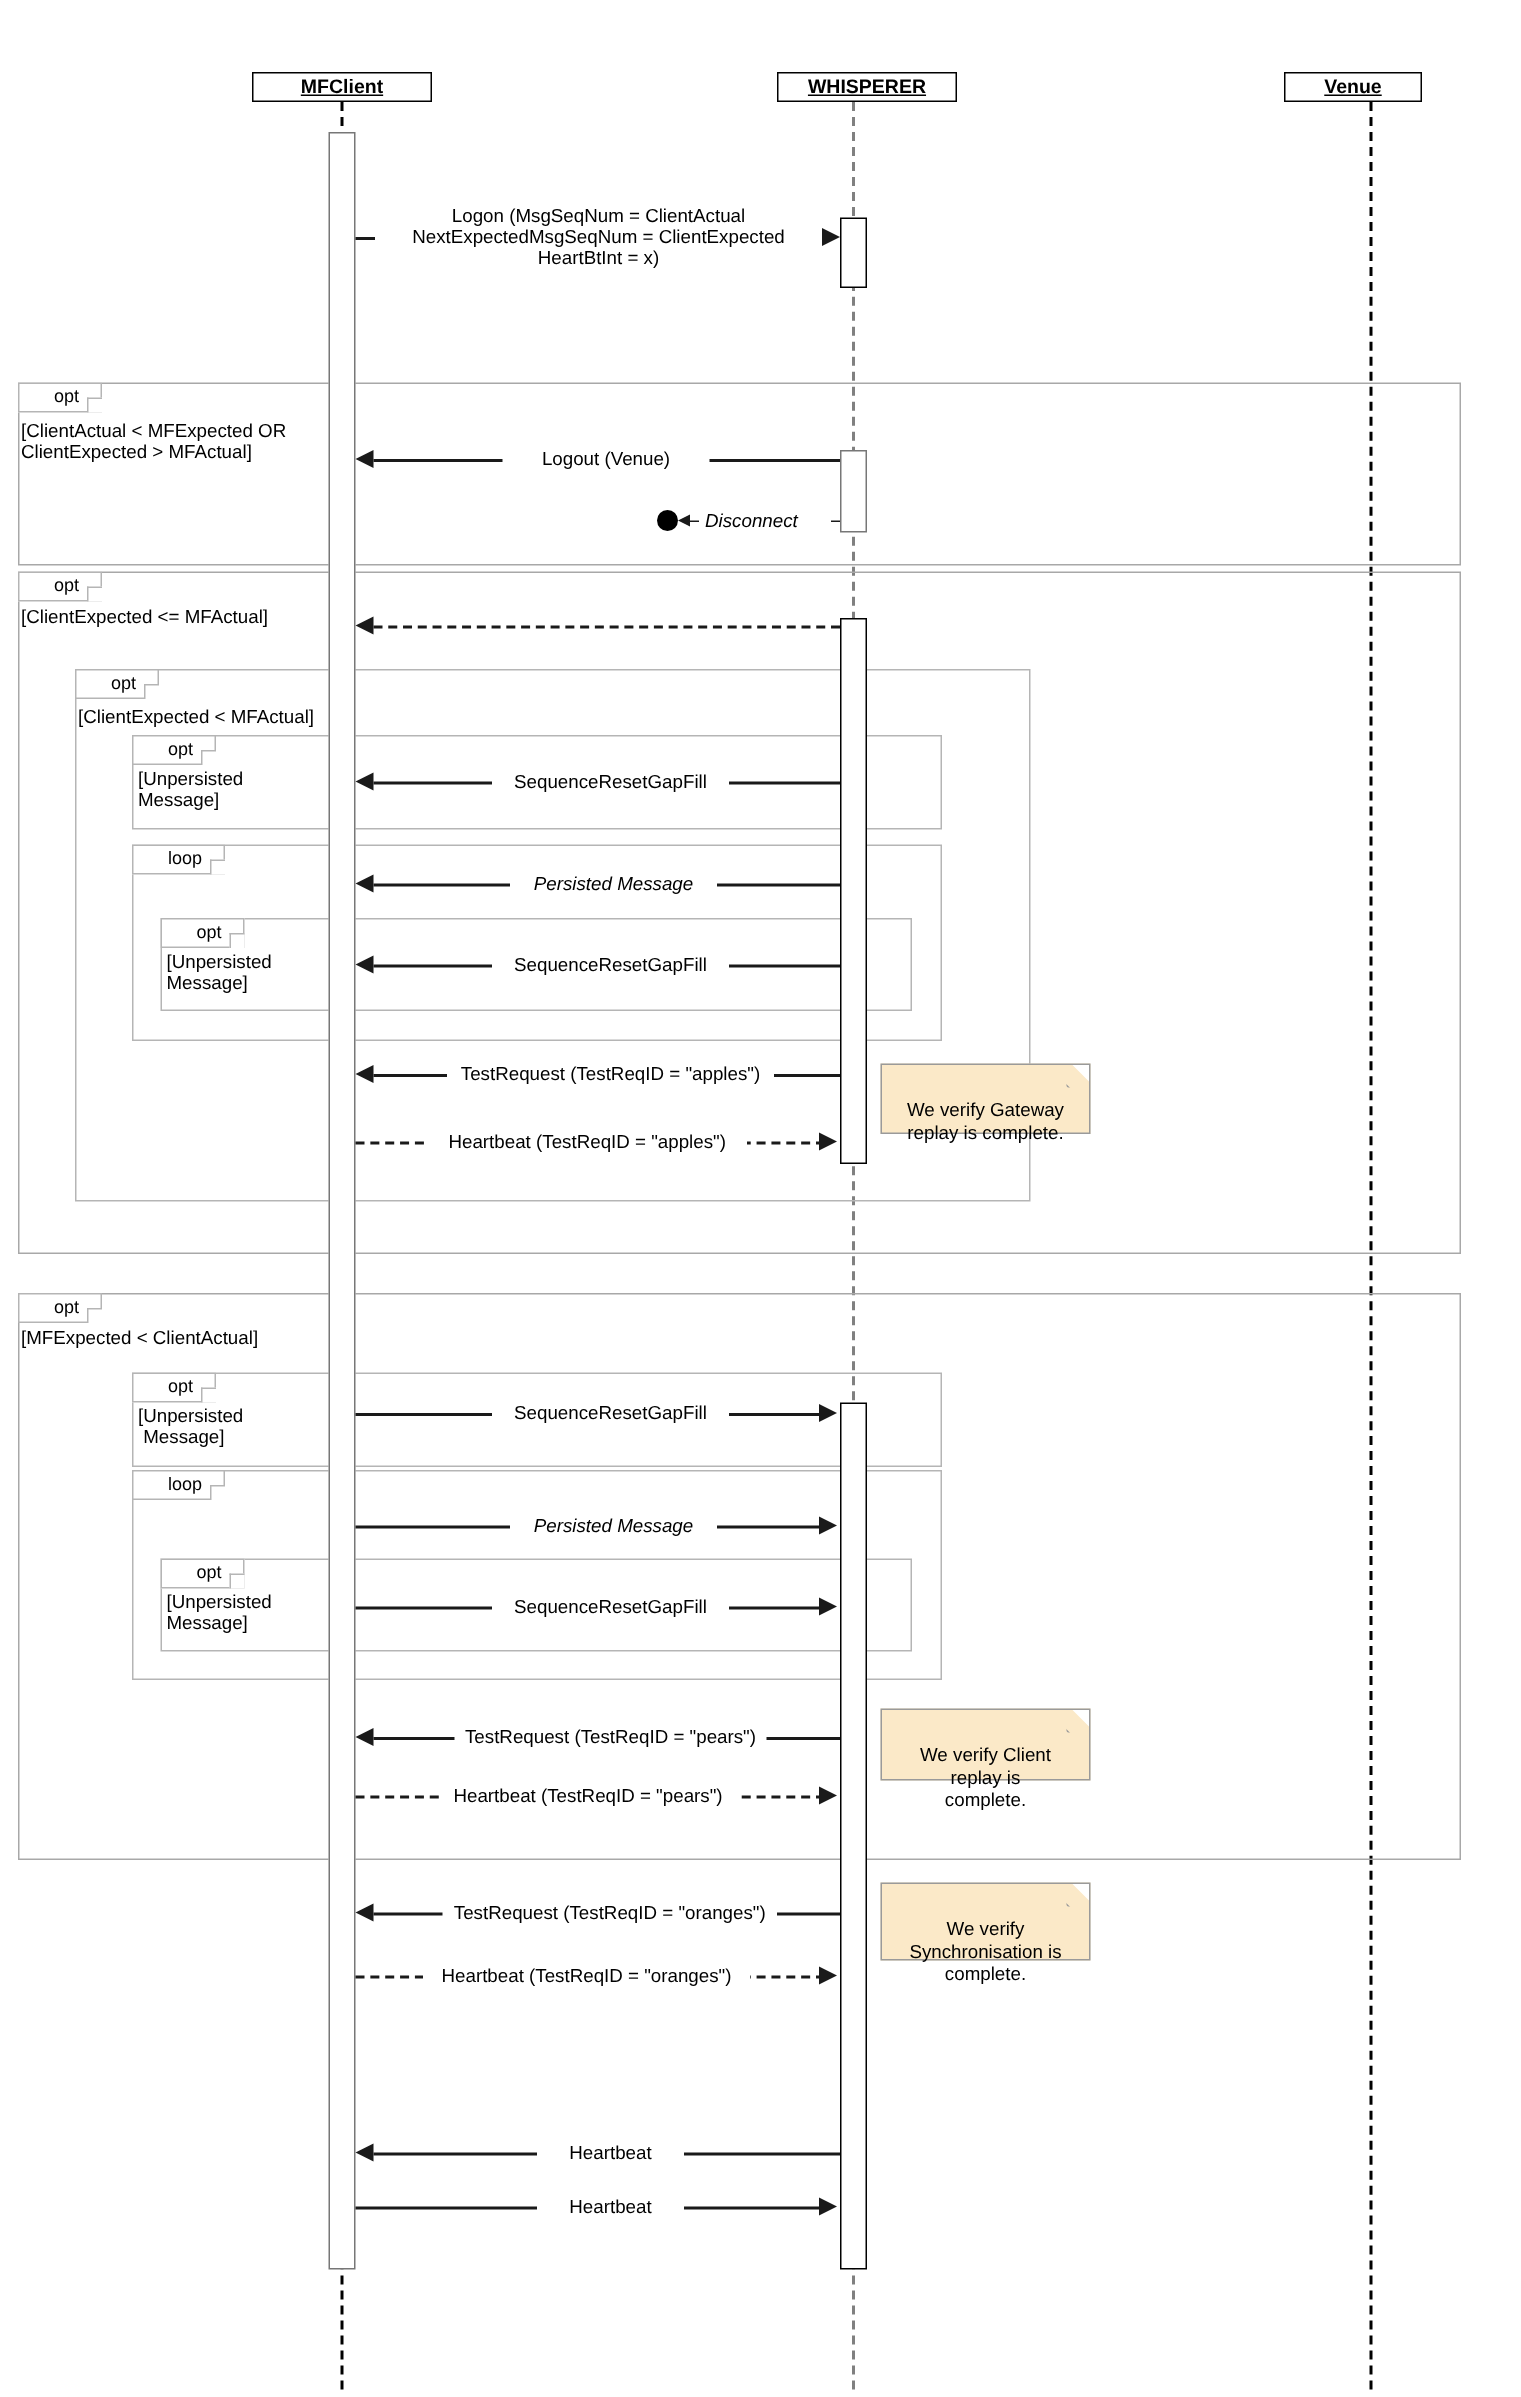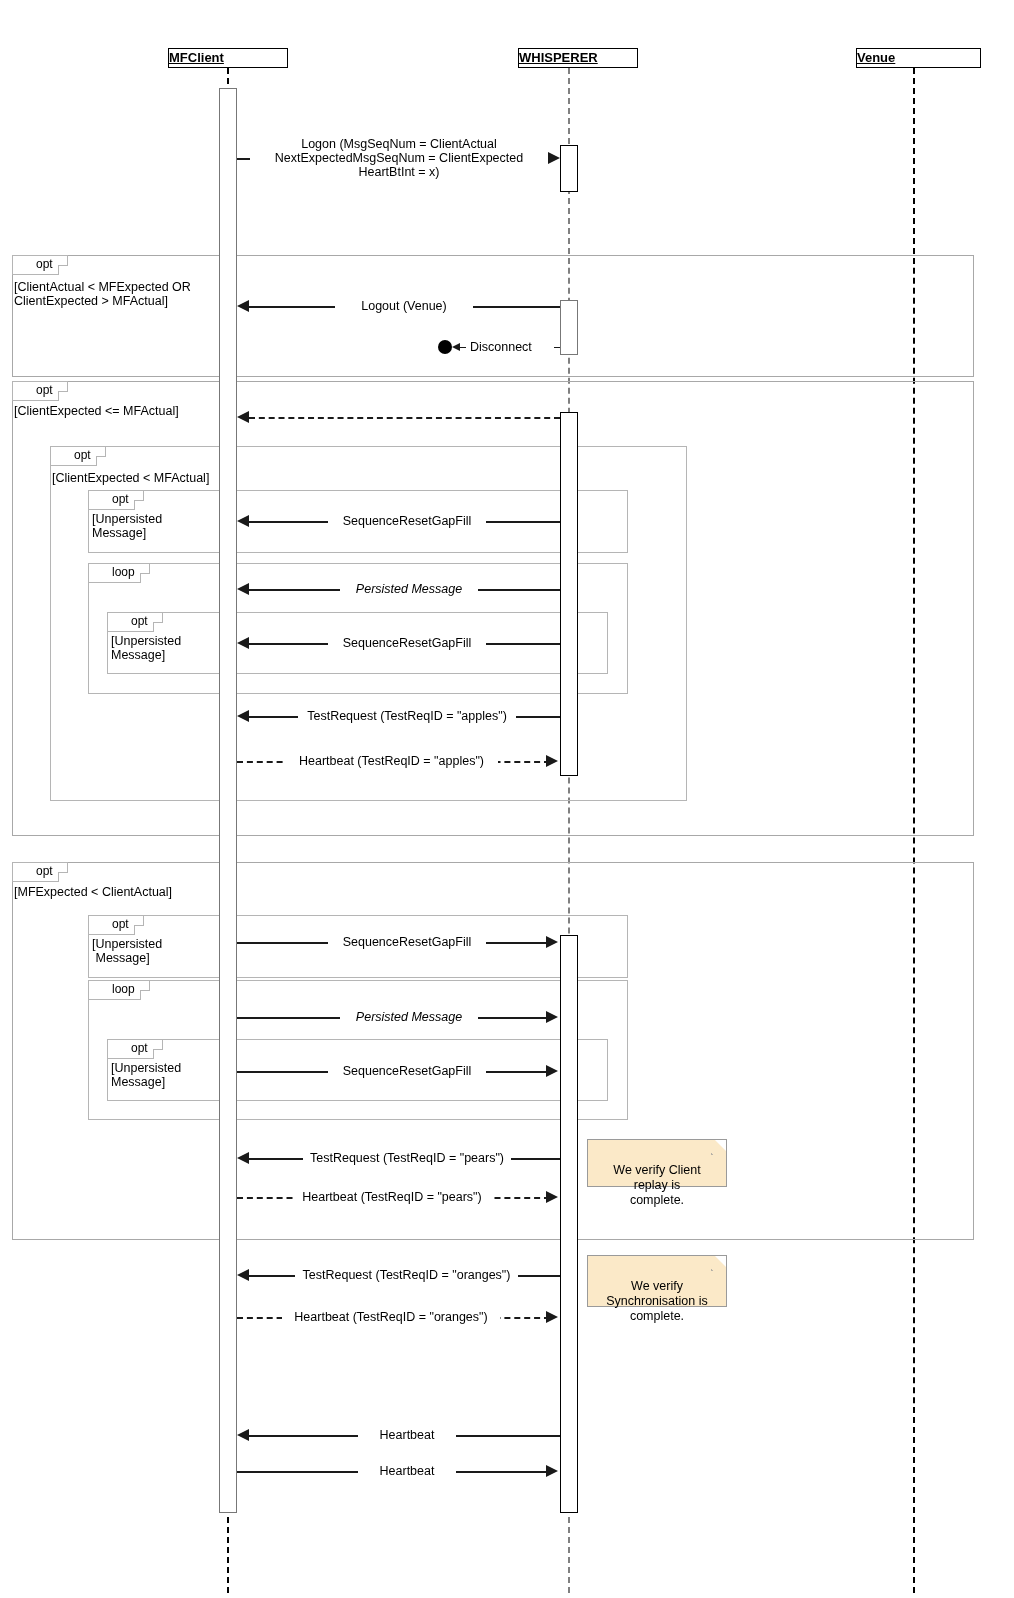--- a/index.html
+++ b/index.html
@@ -18,21 +18,21 @@
     background: #ffffff;
     overflow: hidden;
   }
 
   
   .lifeline-head {
     position: absolute;
     box-sizing: border-box;
     border: 1px solid #000000;
     background: #ffffff;
-    text-align: left;
+    text-align: center;
     font-size: 13px;
     font-weight: bold;
     color: #000000;
     line-height: 18px;
     height: 20px;
   }
   .lifeline-head span {
     text-decoration: underline;
   }
   .lifeline-line {
@@ -195,21 +195,21 @@
 <body>
 
 <div id="diagram">
 
   <div class="lifeline-head" style="left:168px; top:48px; width:120px;">
     <span>MFClient</span>
   </div>
   <div class="lifeline-head" style="left:518px; top:48px; width:120px;">
     <span>WHISPERER</span>
   </div>
-  <div class="lifeline-head" style="left:856px; top:48px; width:125px;">
+  <div class="lifeline-head" style="left:856px; top:48px; width:92px;">
     <span>Venue</span>
   </div>
 
   <div class="lifeline-line" style="left:227px; top:68px; height:1525px;"></div>
   <div class="lifeline-line grey" style="left:568px; top:68px; height:1525px;"></div>
   <div class="lifeline-line" style="left:913px; top:68px; height:1525px;"></div>
 
   <div class="frame outer" style="left:12px; top:255px; width:962px; height:122px;">
     <div class="frame-tab">opt</div>
   </div>
@@ -276,21 +276,21 @@
 NextExpectedMsgSeqNum = ClientExpected
 HeartBtInt = x)</div>
 
   <div class="msg-line" style="left:249px; top:306px; width:311px;"></div>
   <div class="arrow-head left" style="left:237px; top:300px;"></div>
   <div class="msg-label" style="left:335px; top:299px; width:130px;">Logout (Venue)</div>
 
   <div class="msg-line thin" style="left:460px; top:347px; width:100px;"></div>
   <div class="arrow-head small-left" style="left:452px; top:343px;"></div>
   <div class="stop-dot" style="left:438px; top:340px;"></div>
-  <div class="msg-label" style="left:466px; top:340px; width:80px; text-align:left;">Disconnect</div>
+  <div class="msg-label" style="left:466px; top:340px; width:80px; text-align:left;font-style:italic;">Disconnect</div>
 
   <div class="msg-line dashed" style="left:249px; top:417px; width:311px;"></div>
   <div class="arrow-head left" style="left:237px; top:411px;"></div>
 
   <div class="msg-line" style="left:249px; top:521px; width:311px;"></div>
   <div class="arrow-head left" style="left:237px; top:515px;"></div>
   <div class="msg-label" style="left:328px; top:514px; width:150px;">SequenceResetGapFill</div>
 
   <div class="msg-line" style="left:249px; top:589px; width:311px;"></div>
   <div class="arrow-head left" style="left:237px; top:583px;"></div>
@@ -337,20 +337,26 @@
   <div class="msg-label" style="left:282px; top:1310px; width:210px;">Heartbeat (TestReqID = "oranges")</div>
 
   <div class="msg-line" style="left:249px; top:1435px; width:311px;"></div>
   <div class="arrow-head left" style="left:237px; top:1429px;"></div>
   <div class="msg-label" style="left:358px; top:1428px; width:90px;">Heartbeat</div>
 
   <div class="msg-line" style="left:237px; top:1471px; width:313px;"></div>
   <div class="arrow-head right" style="left:546px; top:1465px;"></div>
   <div class="msg-label" style="left:358px; top:1464px; width:90px;">Heartbeat</div>
 
+  <div class="note" style="left:587px; top:709px; width:140px; height:47px;">
+    <span>We verify Gateway
+replay is complete.</span>
+    <span class="note-fold"></span>
+    <span class="note-fold-edge"></span>
+  </div>
 
   <div class="note" style="left:587px; top:1139px; width:140px; height:48px;">
     <span>We verify Client replay is
 complete.</span>
     <span class="note-fold"></span>
     <span class="note-fold-edge"></span>
   </div>
 
   <div class="note" style="left:587px; top:1255px; width:140px; height:52px;">
     <span>We verify

